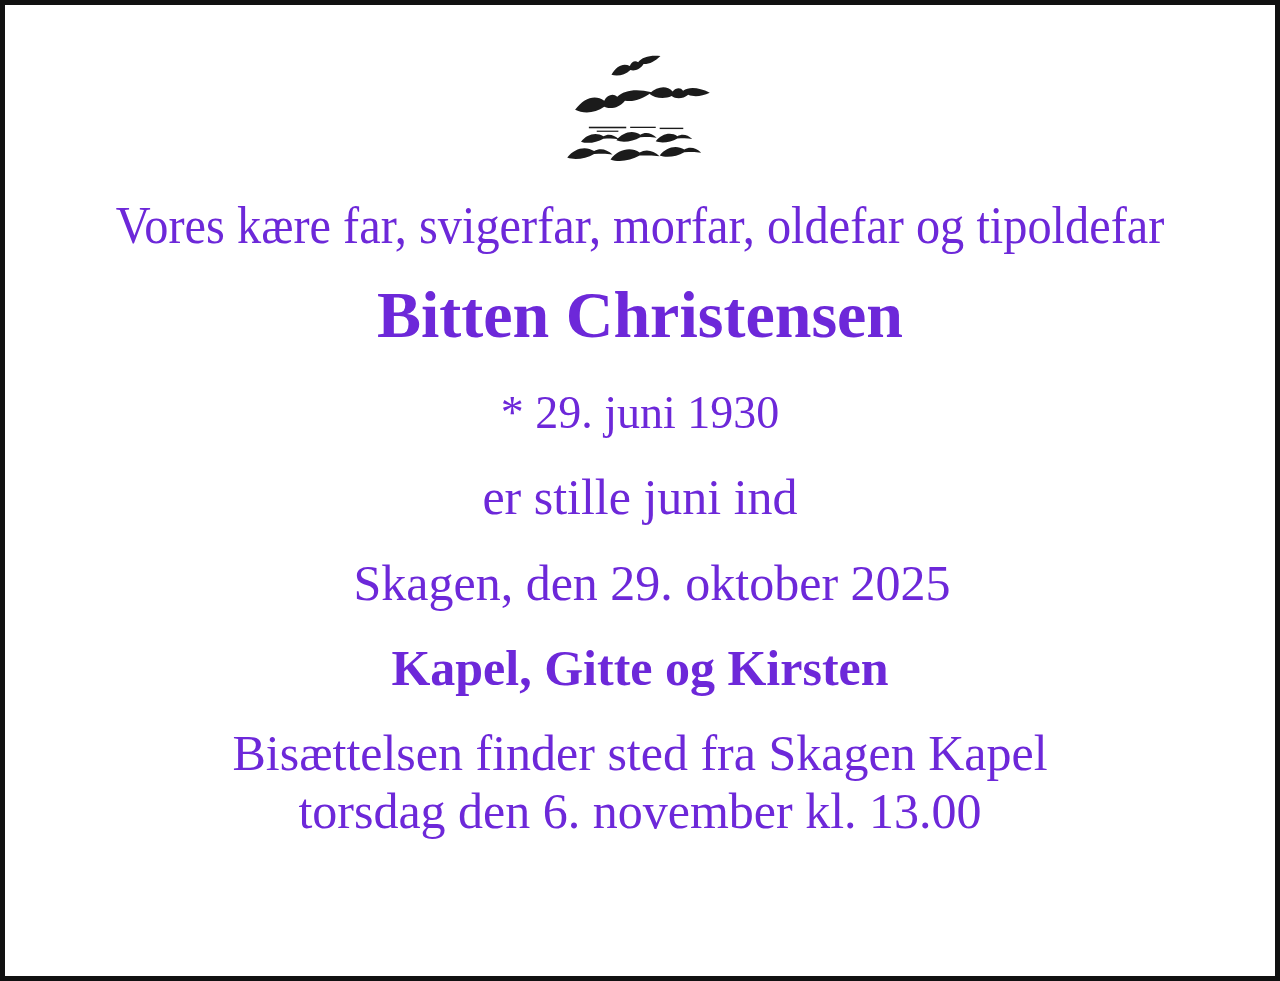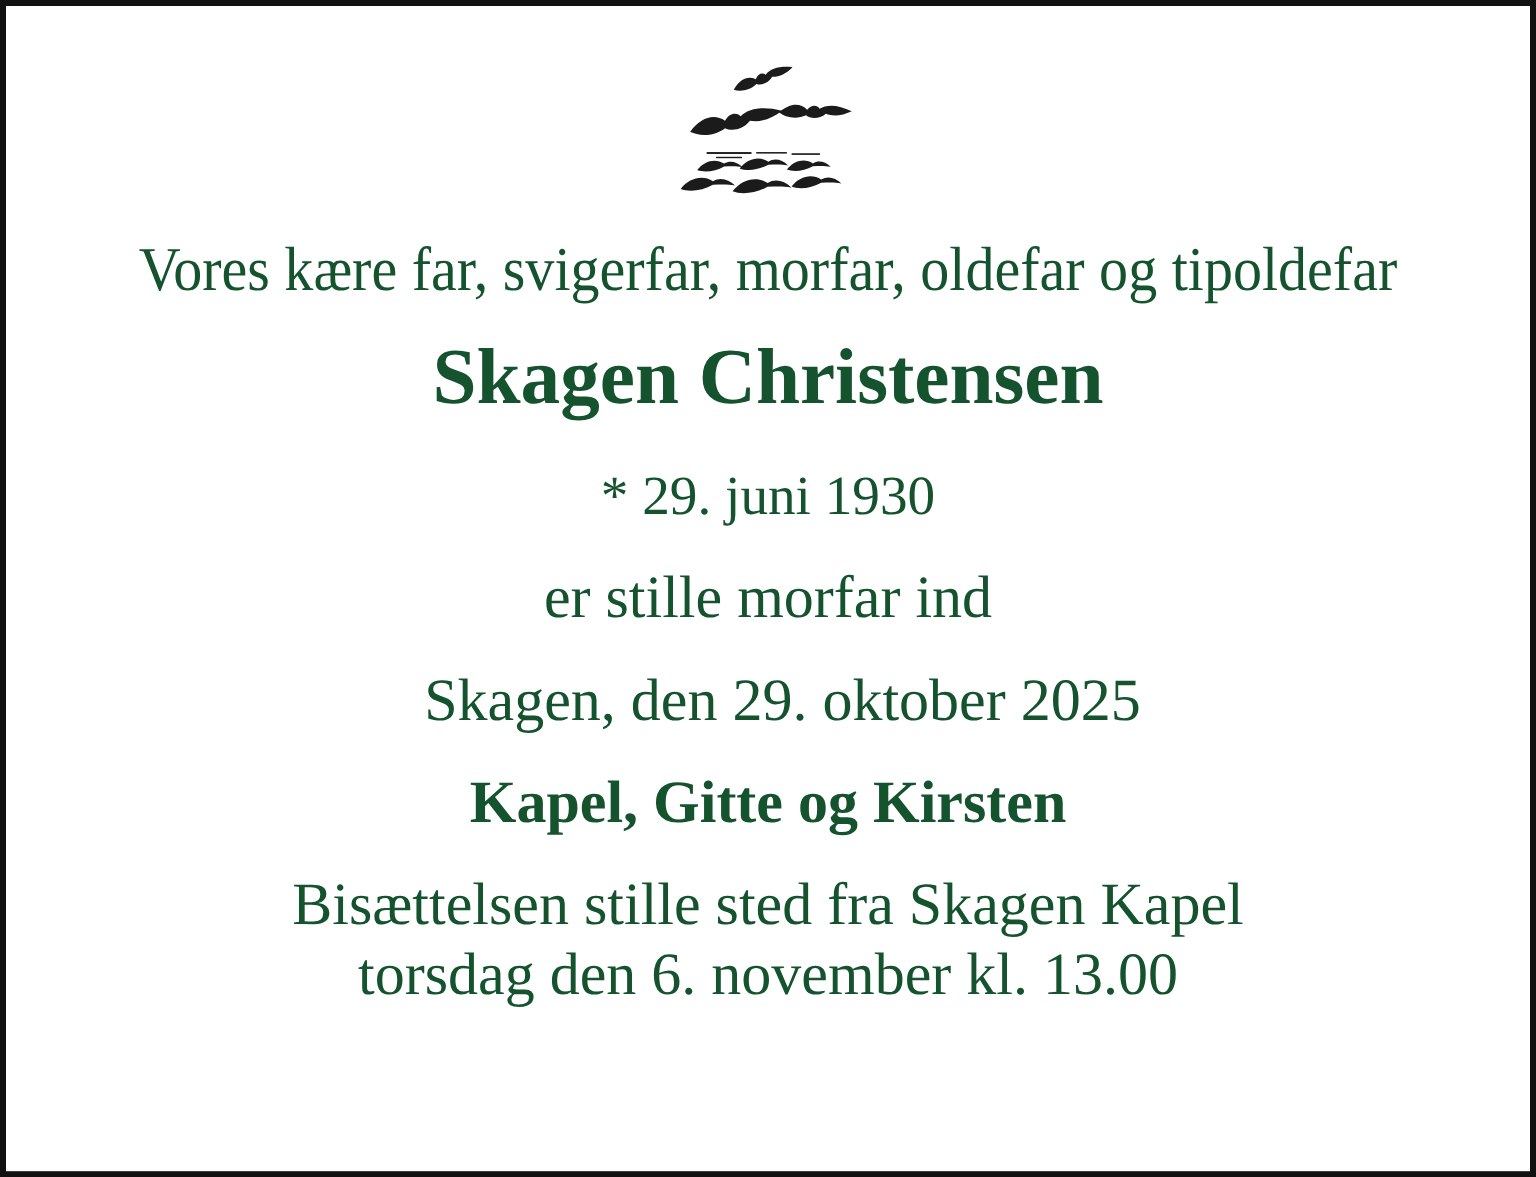--- a/index.html
+++ b/index.html
@@ -8,21 +8,21 @@
     background: #ffffff;
   }
   .notice {
     position: relative;
     width: 1280px;
     height: 981px;
     box-sizing: border-box;
     border: 5px solid #111111;
     background: #ffffff;
     font-family: "Liberation Serif", "DejaVu Serif", serif;
-    color: #14532d;
+    color: #6d28d9;
     text-align: center;
     overflow: hidden;
   }
   .illustration {
     margin-top: 46px;
     height: 118px;
     display: flex;
     justify-content: center;
   }
   .illustration svg {
@@ -105,29 +105,29 @@
       <use href="#wave" xlink:href="#wave" transform="translate(56,80) scale(0.64)"></use>
       <use href="#wave" xlink:href="#wave" transform="translate(96,82) scale(0.58)"></use>
       <use href="#wave" xlink:href="#wave" transform="translate(6,96) scale(0.72)"></use>
       <use href="#wave" xlink:href="#wave" transform="translate(50,97) scale(0.78)"></use>
       <use href="#wave" xlink:href="#wave" transform="translate(100,95) scale(0.66)"></use>
     </svg>
   </div>
 
   <div class="line intro">Vores kære far, svigerfar, morfar, oldefar og tipoldefar</div>
 
-  <div class="line name">Skagen Christensen</div>
+  <div class="line name">Bitten Christensen</div>
 
   <div class="line birth">* 29. juni 1930</div>
 
-  <div class="line death">er stille morfar ind</div>
+  <div class="line death">er stille juni ind</div>
 
   <div class="line place">Skagen, den 29. oktober 2025</div>
 
 
   <div class="line family">Kapel, Gitte og Kirsten</div>
 
   <div class="ceremony">
-    <div class="line">Bisættelsen stille sted fra Skagen Kapel</div>
+    <div class="line">Bisættelsen finder sted fra Skagen Kapel</div>
     <div class="line">torsdag den 6. november kl. 13.00</div>
   </div>
 
 </div>
 
 </body></html>

